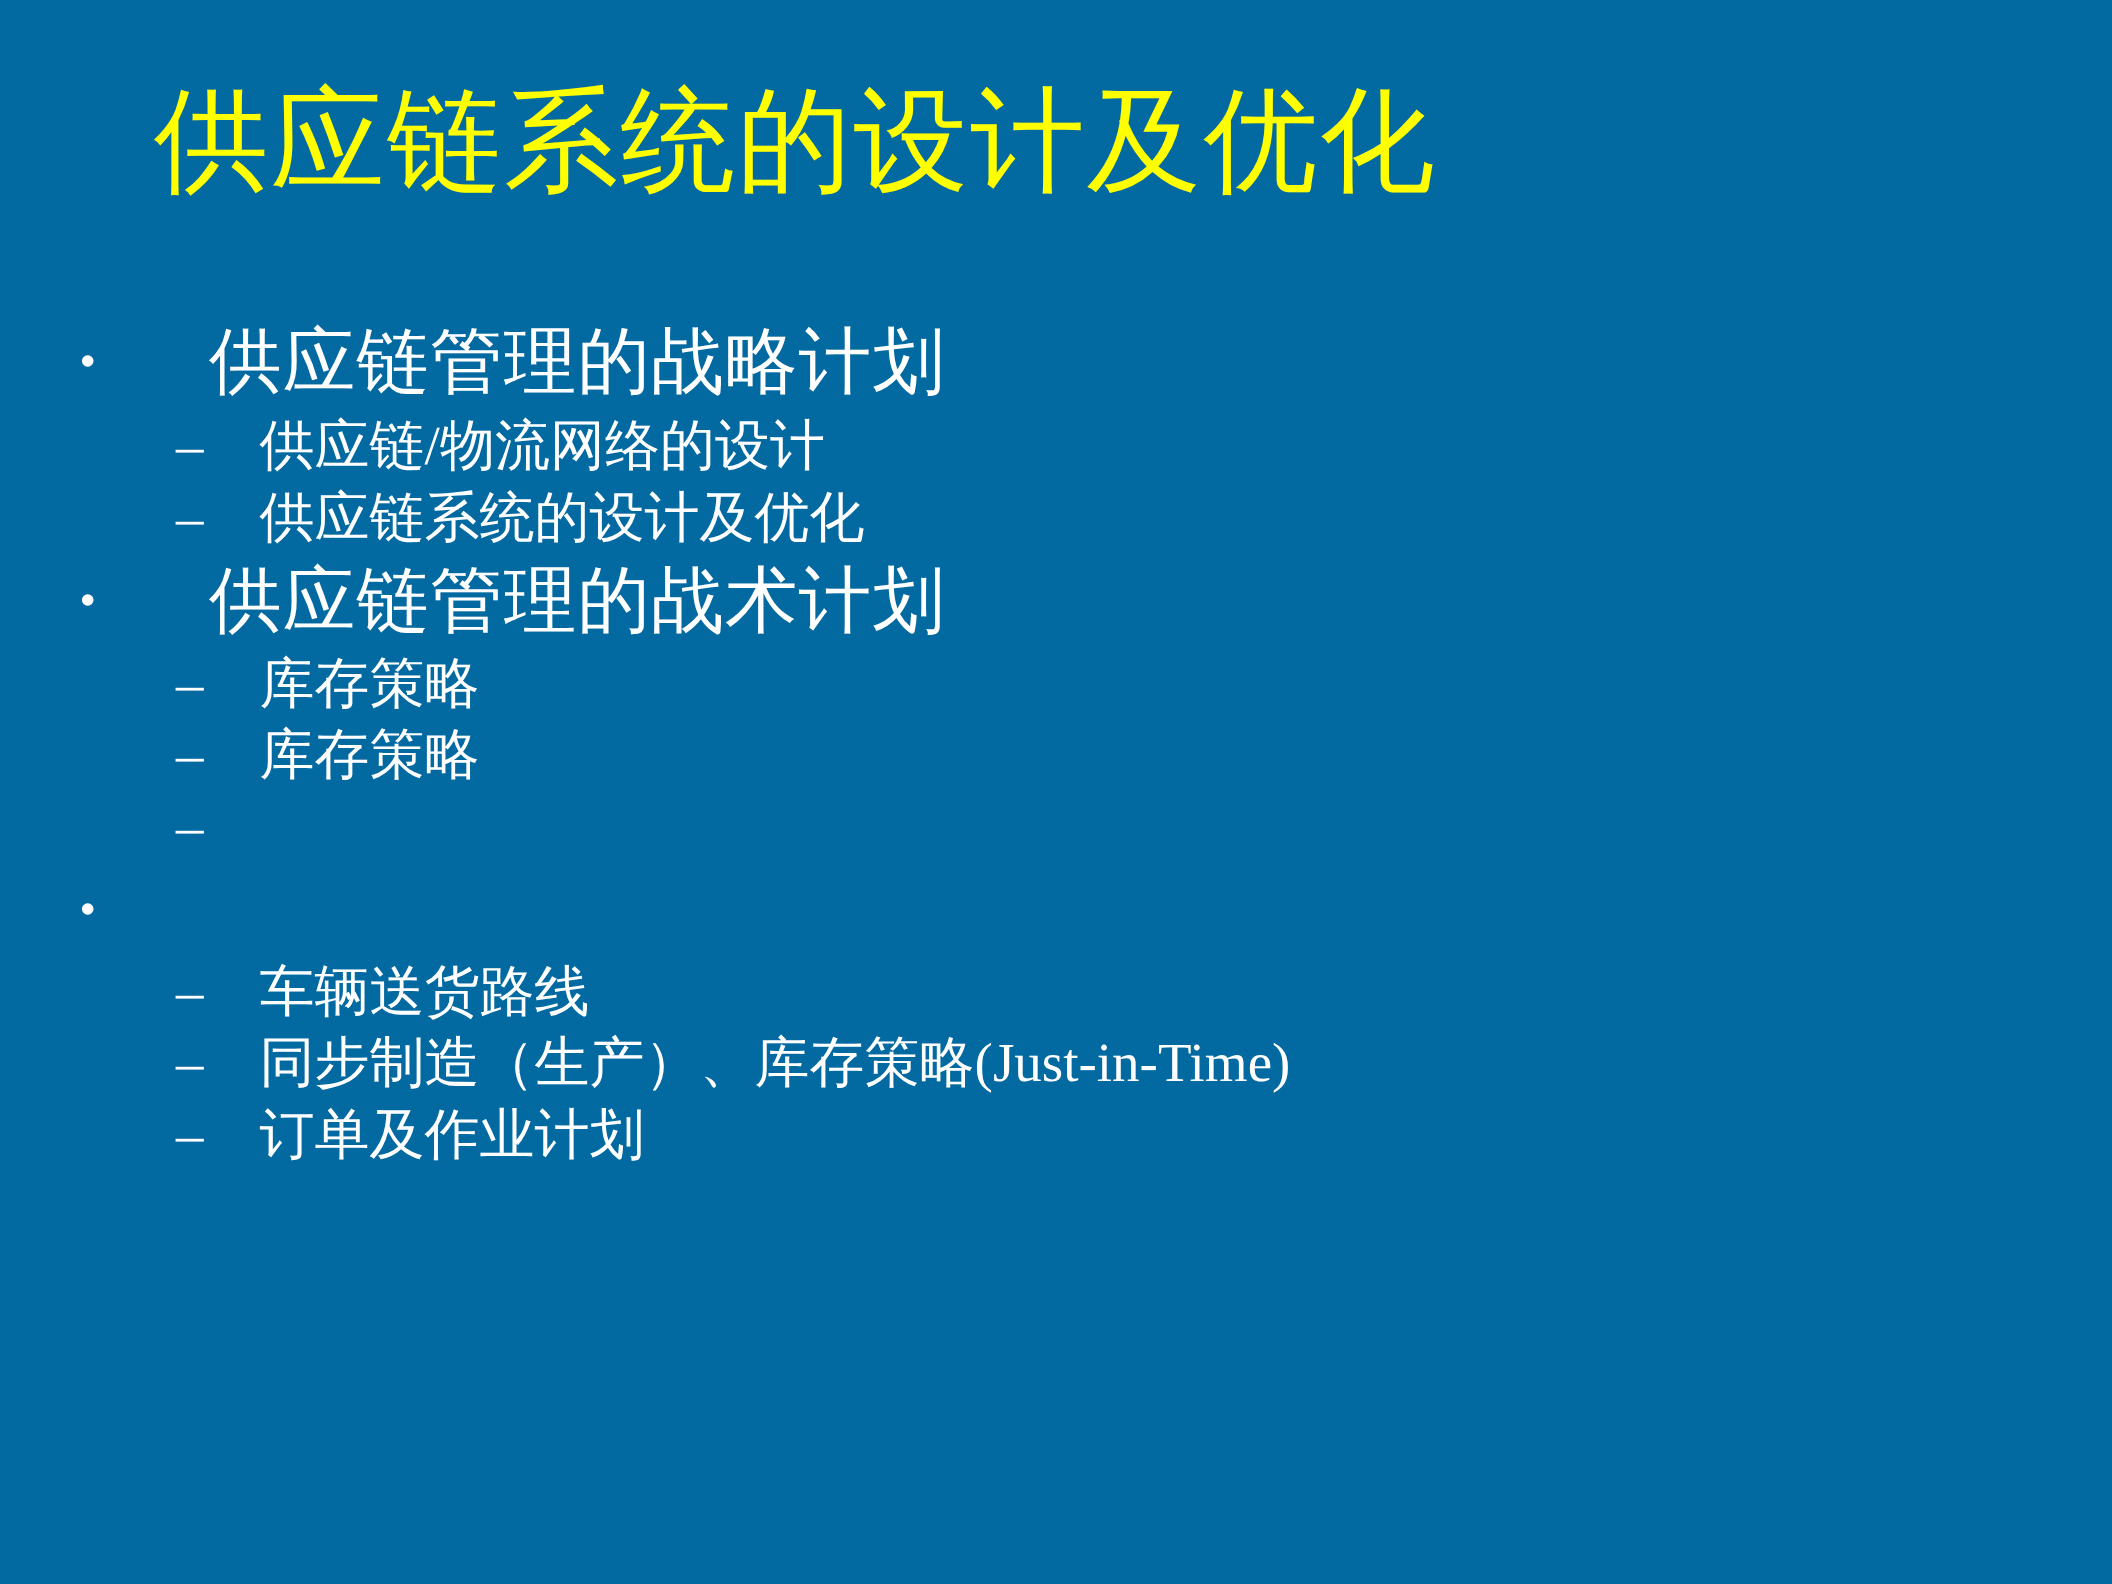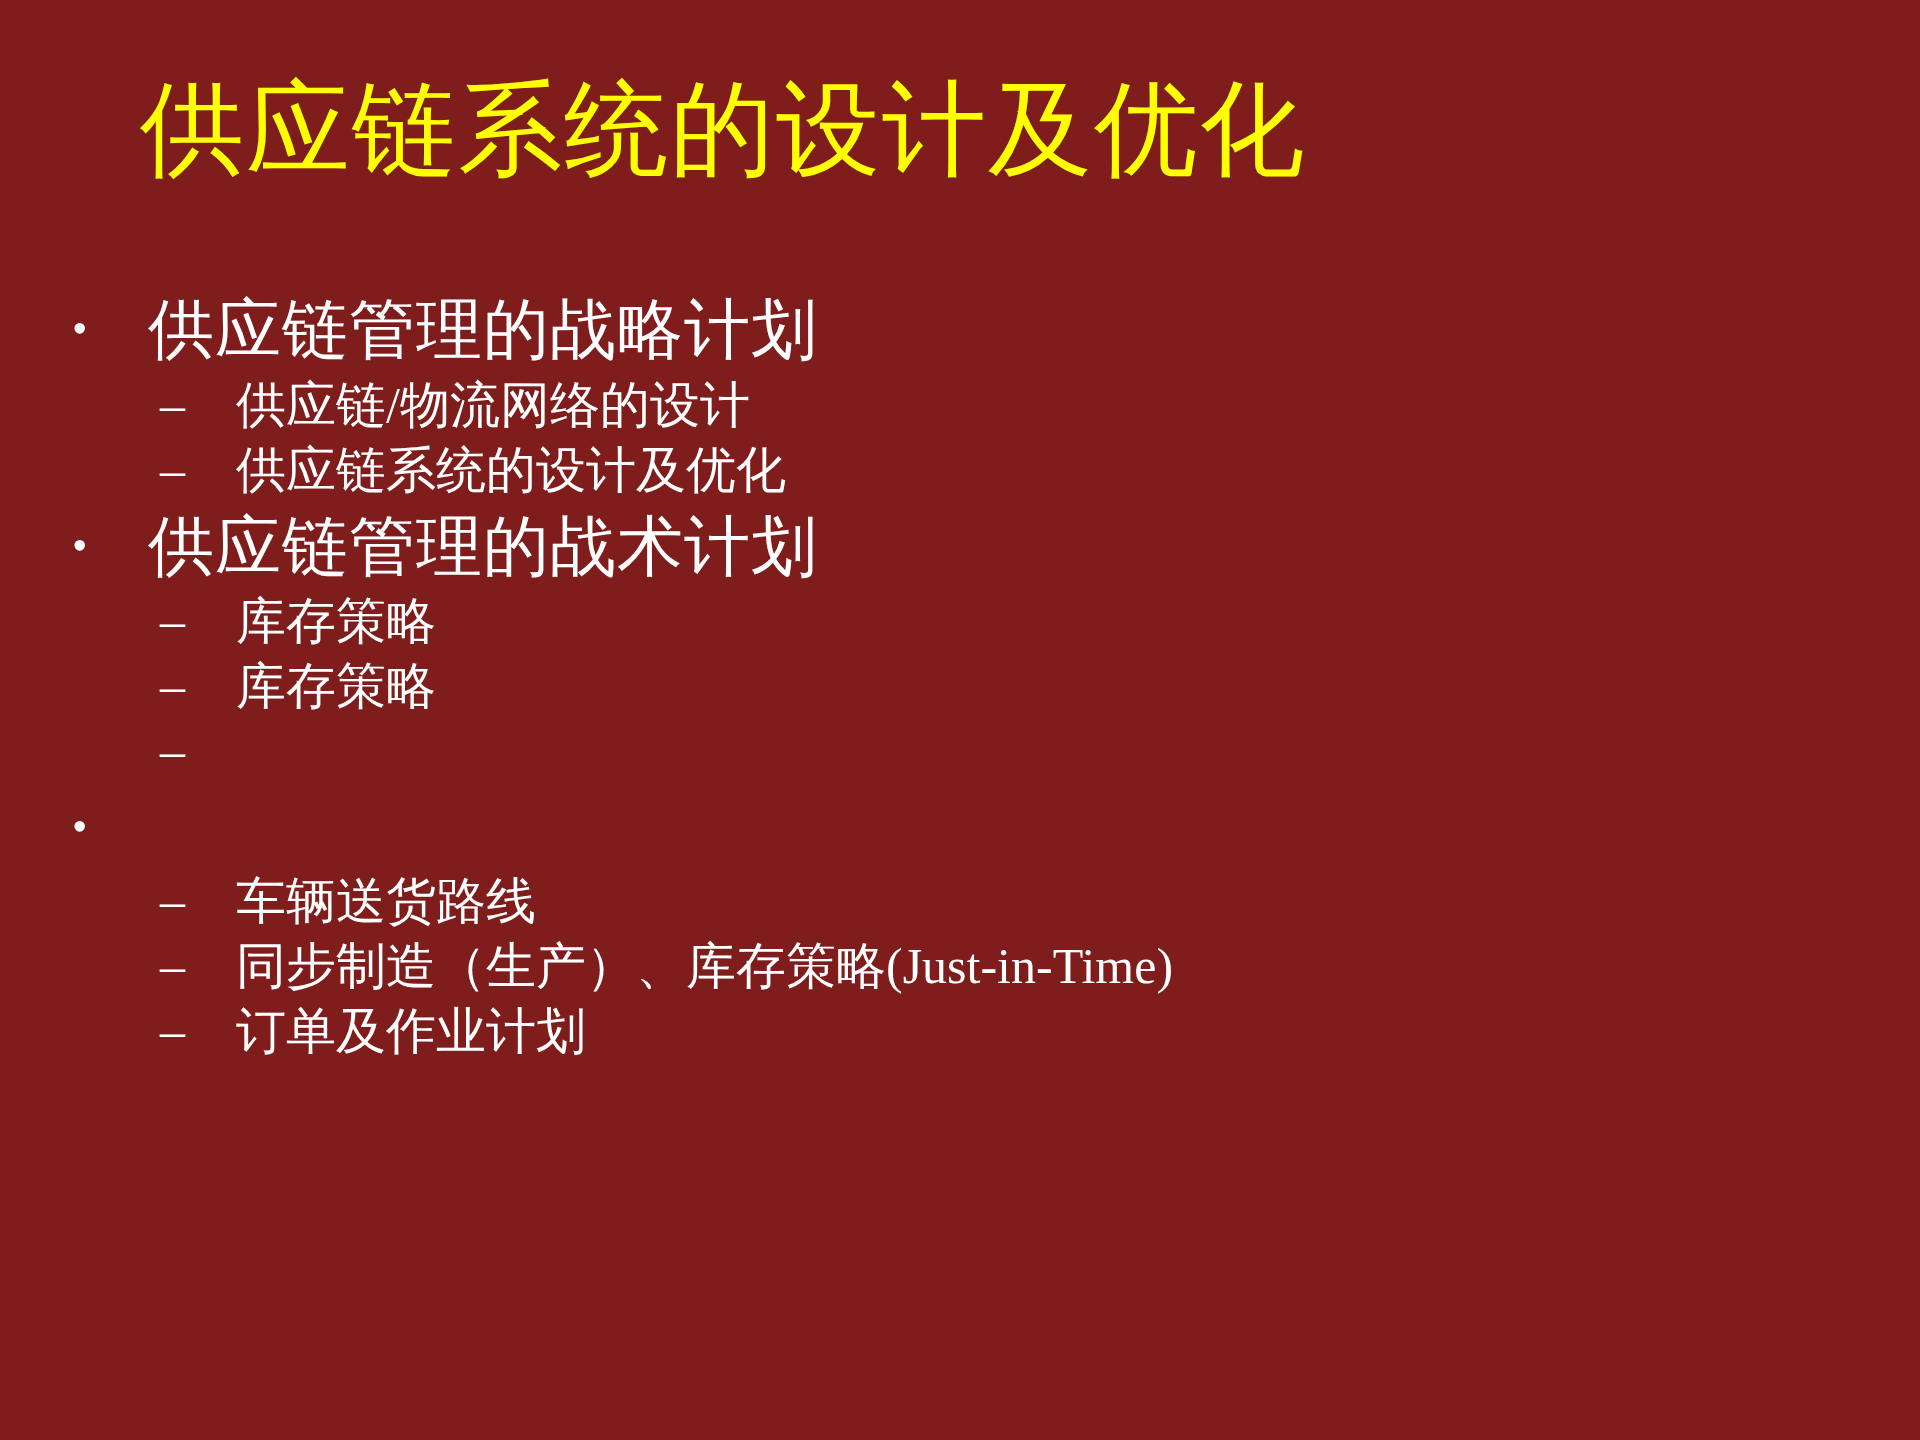--- a/index.html
+++ b/index.html
@@ -56,20 +56,21 @@
     width: 76px;
     flex: 0 0 76px;
     text-align: left;
     font-size: 44px;
     line-height: 1.7;
     color: #FFFFFF;
   }
   .lvl1 .lvl1-text {
     flex: 0 1 auto;
     letter-spacing: 1px;
+    margin-left: 42px;
   }
 
   .lvl2 {
     display: flex;
     align-items: flex-start;
     color: #FFFFFF;
     font-size: 50px;
     line-height: 1.3;
     margin: 0;
     white-space: nowrap;
@@ -89,21 +90,21 @@
 
   .group {
     margin-bottom: 0px;
   }
   .group-1 { margin-bottom: 6px; }
   .group-2 { margin-bottom: 6px; }
 </style>
 </head>
 <body>
 
-<div id="slide" style="background: #7f1d1d;">
+<div id="slide" style="background: #0369a1;">
 
   <h1 id="slide-title" style="color: rgb(255, 255, 0);">供应链系统的设计及优化</h1>
 
   <div id="body-list">
 
     <div class="group group-1">
       <div class="lvl1" style="color: rgb(255, 255, 255);">
         <span class="bullet-mark" style="color: rgb(255, 255, 255);">•</span>
         <span class="lvl1-text">供应链管理的战略计划</span>
       </div>

